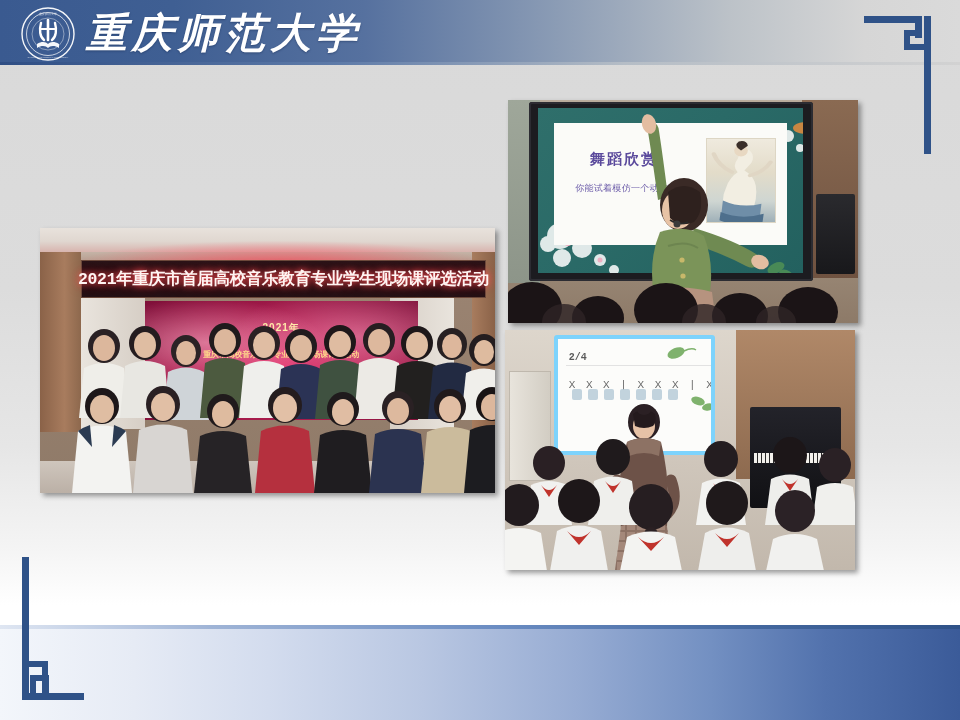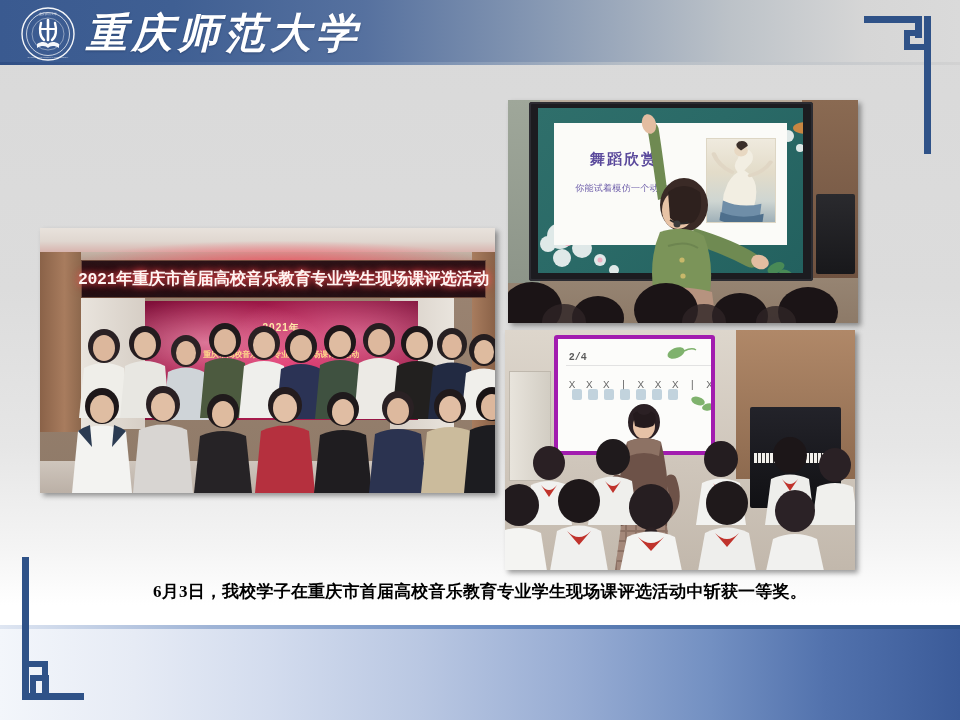--- a/index.html
+++ b/index.html
@@ -188,21 +188,21 @@
   .p2-stand { position: absolute; left: 44%; bottom: 0; width: 6%; height: 22%; background: #3a3a3e; }
   .p2-speaker { position: absolute; right: 1%; top: 42%; width: 11%; height: 36%; background: linear-gradient(to bottom,#2a2a2e,#18181b); border-radius: 2px; }
   .p2-audience { position: absolute; left: 0; bottom: 0; width: 100%; height: 22%; }
 
   
   .p3-room { position: absolute; inset: 0; background: linear-gradient(to bottom,#ddd6cc 0%,#cfc6bb 55%,#c2b8ac 100%); }
   .p3-wall-r { position: absolute; right: 0; top: 0; width: 34%; height: 62%; background: linear-gradient(to bottom,#b08868,#8d6a4f); }
   .p3-cabinet { position: absolute; left: 1%; top: 17%; width: 12%; height: 46%; background: linear-gradient(to right,#e8e4dc,#d2cdc3); border: 1px solid #bfb8ad; }
   .p3-board {
     position: absolute; left: 14%; top: 2%; width: 46%; height: 50%;
-    background: #a21caf; border-radius: 3px; padding: 3px;
+    background: #7dd3fc; border-radius: 3px; padding: 3px;
   }
   .p3-board-inner { position: absolute; inset: 4px; background: #fcfcfa; overflow: hidden; }
   .p3-meter {
     position: absolute; left: 7%; top: 12%;
     color: #5a5a5a; font-family: "Liberation Mono", monospace;
     font-size: 10px; font-weight: bold;
   }
   .p3-rhythm {
     position: absolute; left: 7%; top: 36%; width: 86%;
     color: #6b6b6b; font-family: "Liberation Mono", monospace;
@@ -642,18 +642,17 @@
           <g>
               <ellipse cx="290" cy="80" rx="20" ry="21" fill="#2b2226"></ellipse>
               <path d="M268 108 q22 -10 44 0 l7 32 h-58 z" fill="#f1f1ef"></path>
             </g>
         </g>
       </svg>
     </div>
   </div>
 
   <div id="caption-band"></div>
-  <div id="caption-text">6月3日，我校学子在重庆市首届高校音乐教育专业学生现场课评选活动中斩获一等奖。</div>
 
   <div id="footer-edge"></div>
   <div id="footer"></div>
 
 </div>
 
 </body></html>

